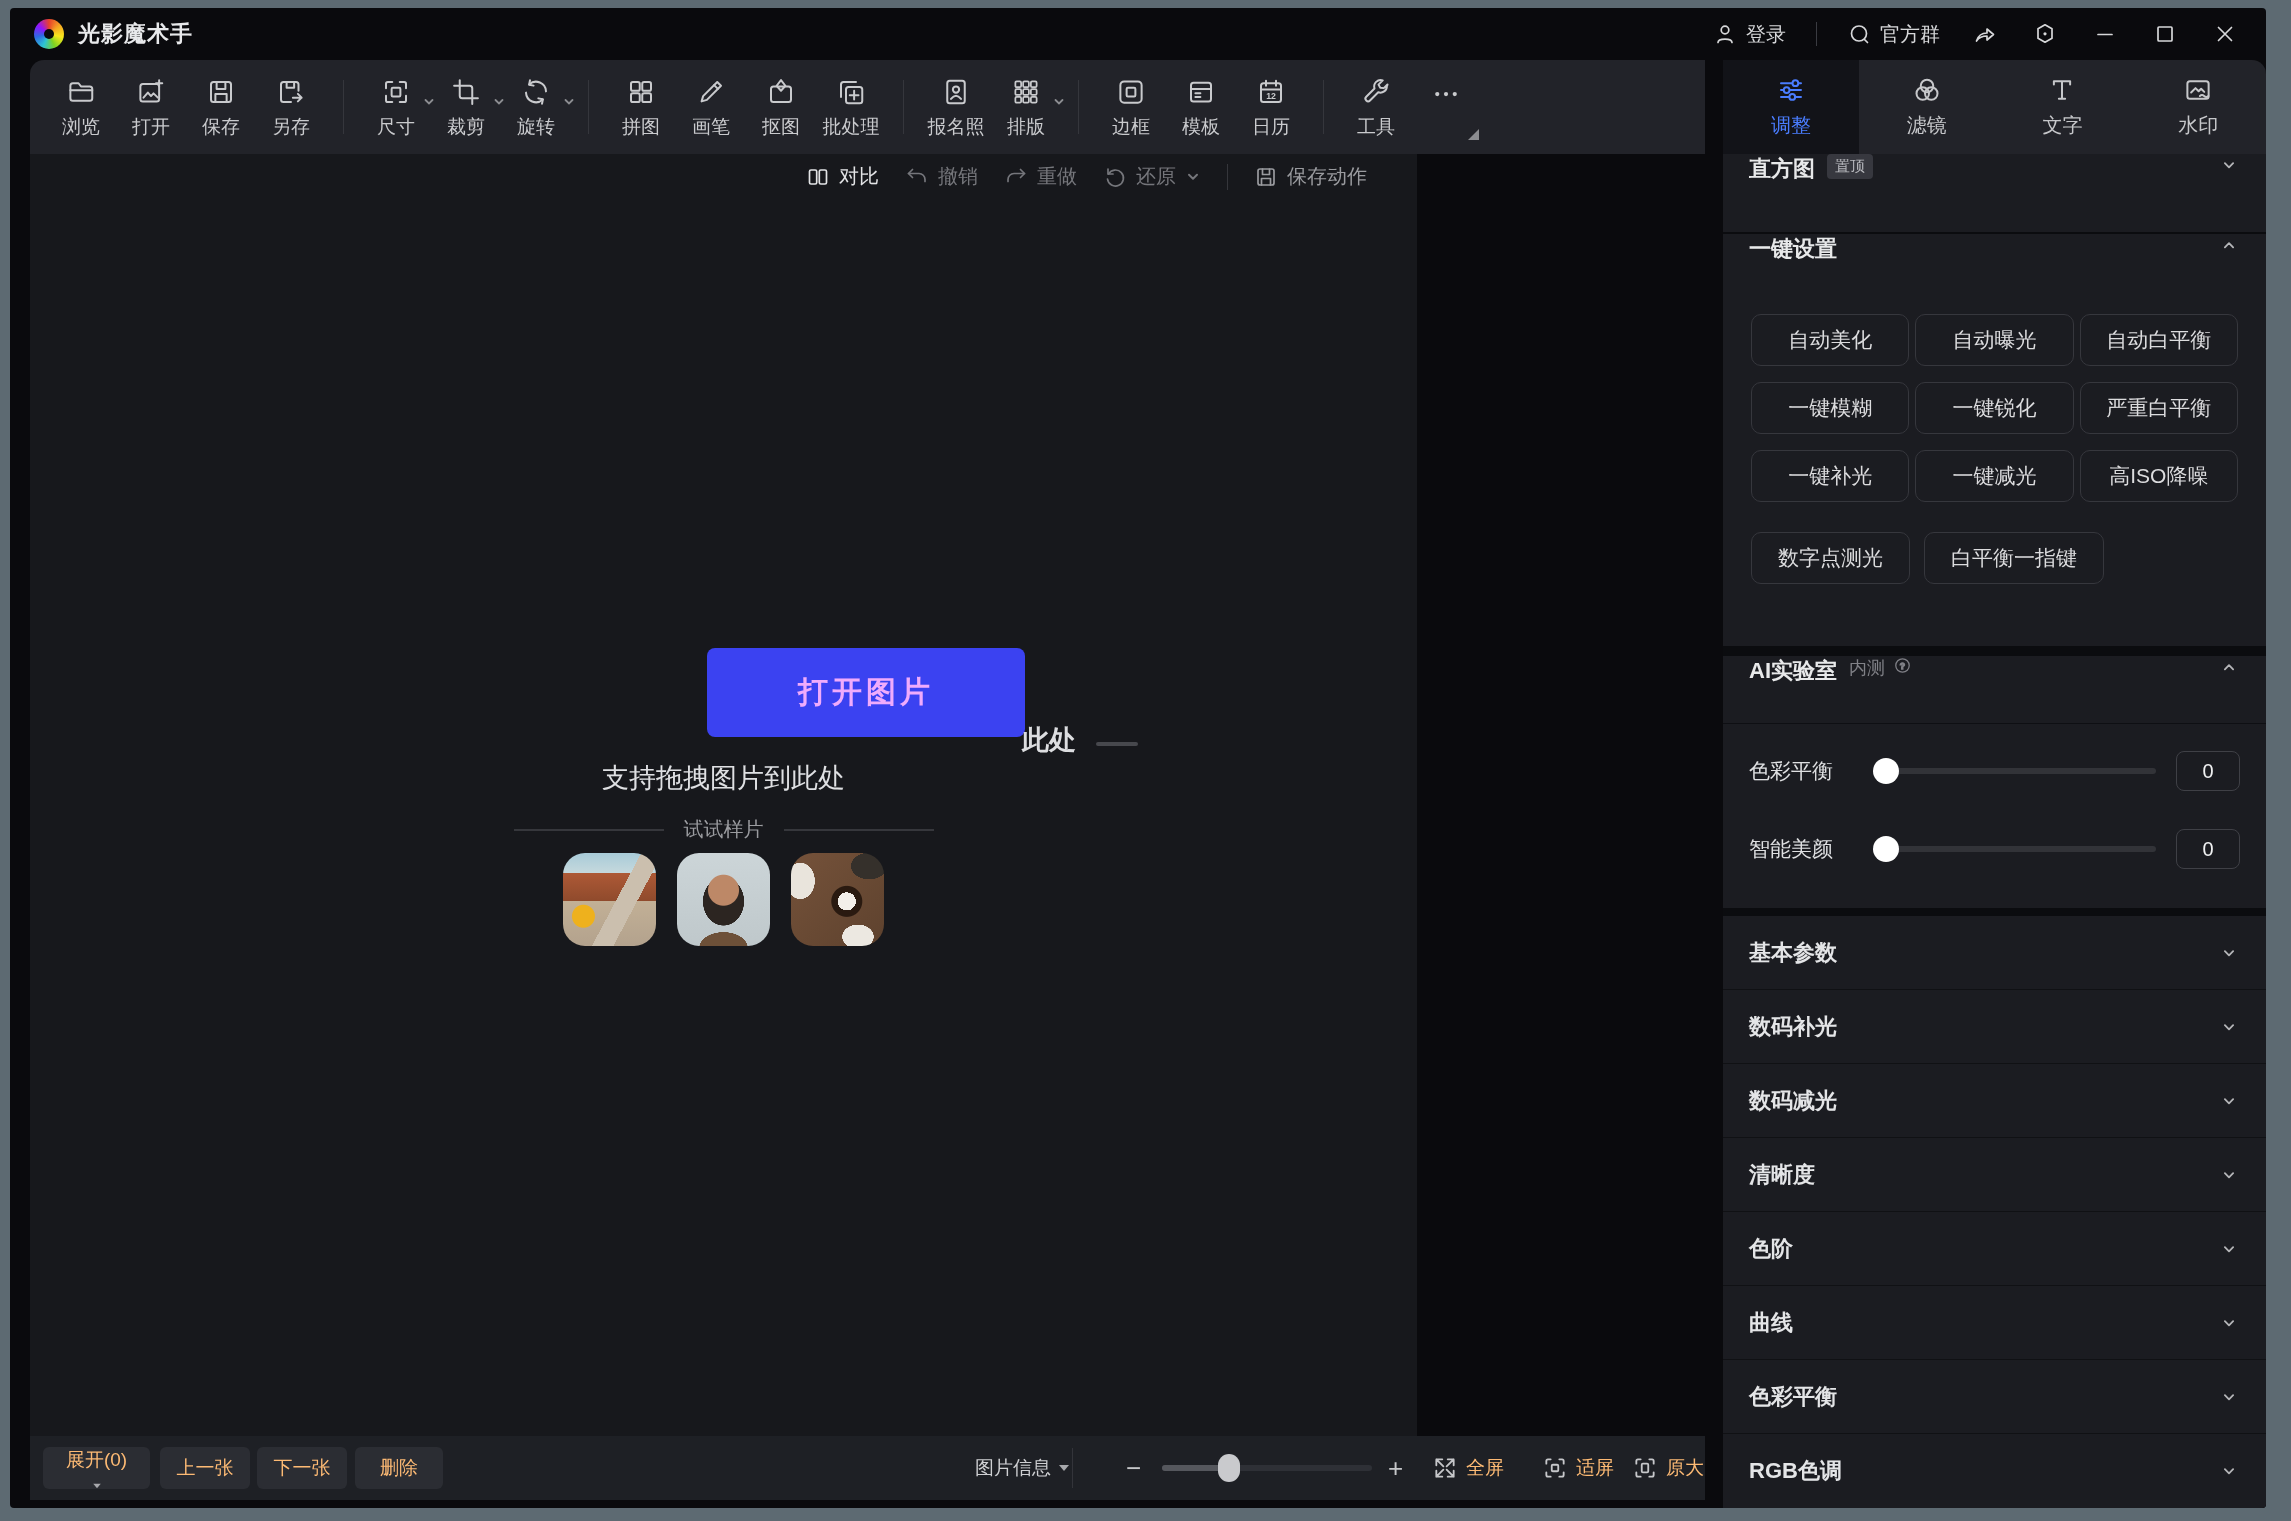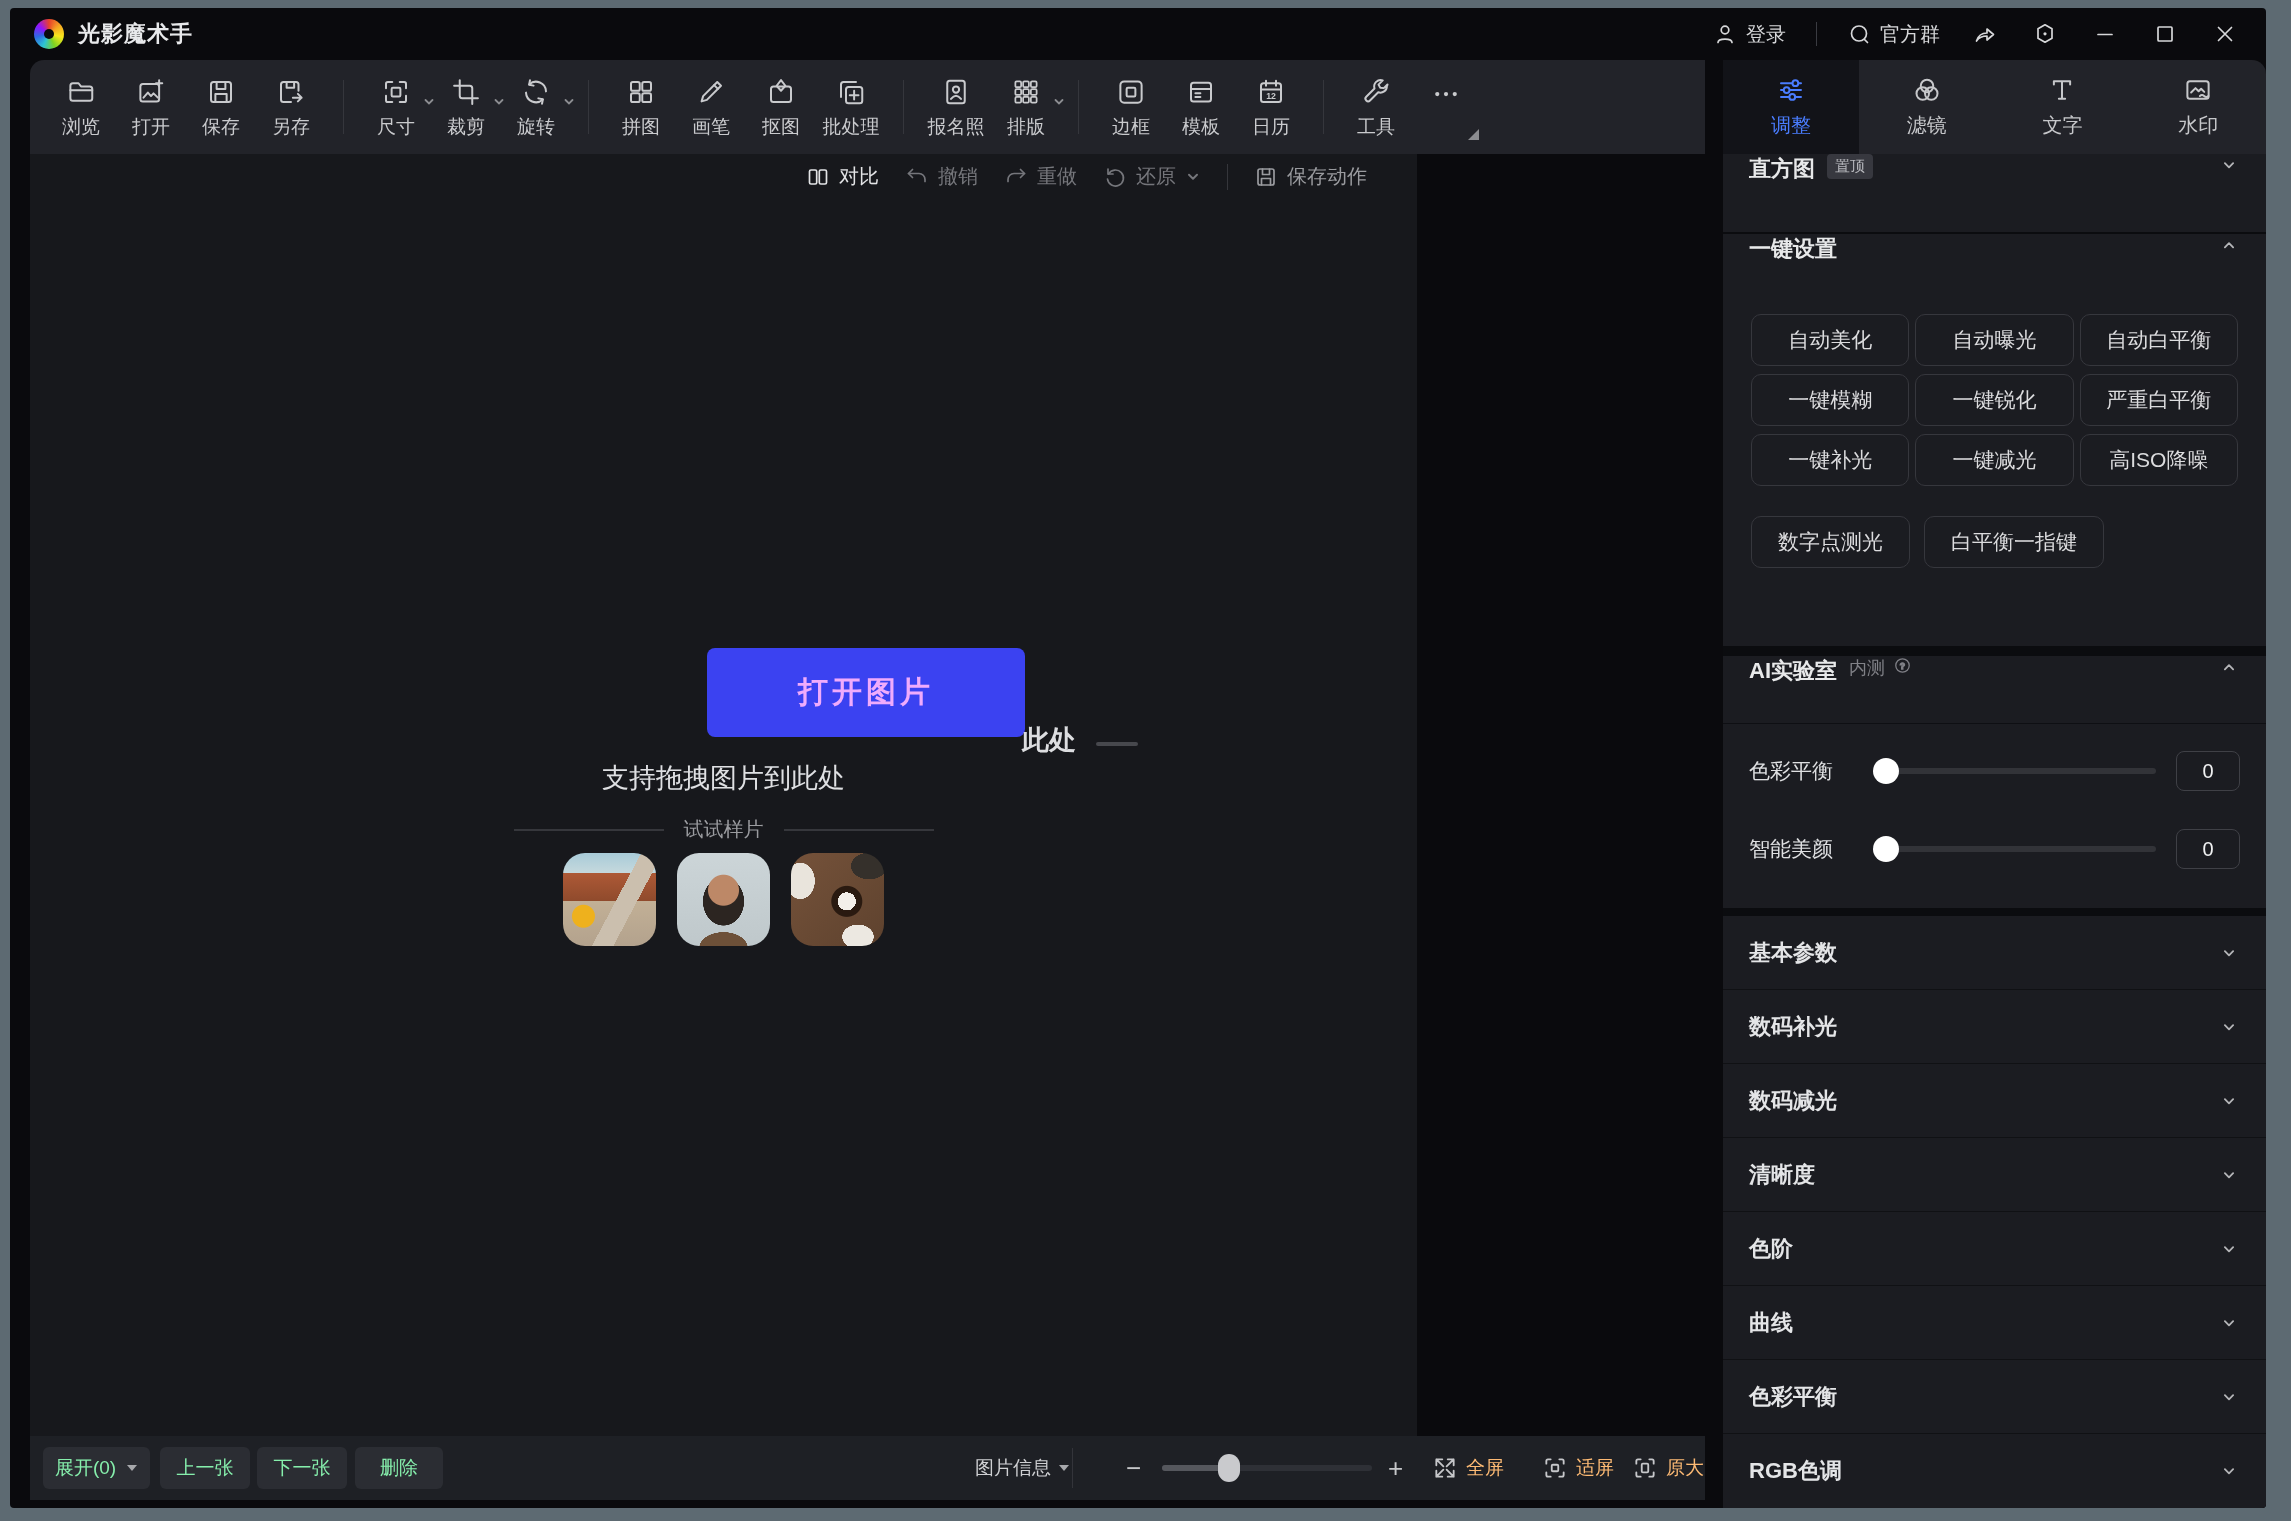--- a/index.html
+++ b/index.html
@@ -62,21 +62,21 @@
     linear-gradient(180deg, #ccd5d8, #bfc8cb); }
   .ph3 { background:
     radial-gradient(circle at 60% 52%, #f3efe9 0 9px, #2a1a10 9px 15px, rgba(0,0,0,0) 16px),
     radial-gradient(ellipse 30px 22px at 84% 14%, #35302b 0 60%, rgba(0,0,0,0) 61%),
     radial-gradient(ellipse 26px 20px at 72% 90%, #ece8e1 0 60%, rgba(0,0,0,0) 61%),
     radial-gradient(ellipse 24px 30px at 10% 30%, #e9e4dc 0 60%, rgba(0,0,0,0) 61%),
     linear-gradient(135deg, #75523a, #5e422e); }
 
   
   .bottombar { position:absolute; left:20px; top:1428px; width:1675px; height:64px; background:#1e2025; }
-  .bb-btn { position:absolute; top:11px; height:42px; background:#2b2d33; border-radius:6px; color:#86efac; font-size:19px; display:flex; align-items:center; justify-content:center; gap:10px; cursor:pointer; border:none; }
+  .bb-btn { position:absolute; top:11px; height:42px; background:#2b2d33; border-radius:6px; color:#fdba74; font-size:19px; display:flex; align-items:center; justify-content:center; gap:10px; cursor:pointer; border:none;flex-direction:column; }
   .tri-down { width:12px; height:8px; fill:#a7a8ac; }
   .bb-info { position:absolute; left:945px; top:0; height:100%; display:flex; align-items:center; gap:7px; color:#cfd0d3; font-size:19px; cursor:pointer; }
   .bb-div { position:absolute; left:1042px; top:12px; width:1px; height:40px; background:#33343a; }
   .zoom-minus, .zoom-plus { position:absolute; top:0; height:100%; display:flex; align-items:center; color:#c6c7ca; font-size:26px; cursor:pointer; }
   .zoom-minus { left:1096px; } .zoom-plus { left:1358px; }
   .zoom-track { position:absolute; left:1132px; top:29px; width:210px; height:6px; border-radius:3px; background:#2e3036; cursor:pointer; }
   .zoom-fill { position:absolute; left:0; top:0; height:6px; width:70px; border-radius:3px; background:#55575d; }
   .zoom-thumb { position:absolute; left:56px; top:-11px; width:22px; height:28px; border-radius:11px; background:#c9cacd; }
   .bb-view { position:absolute; top:0; height:100%; display:flex; align-items:center; gap:8px; color:#fdba74; font-size:19px; cursor:pointer; }
   .bb-view svg { width:26px; height:26px; stroke:#c6c7ca; fill:none; stroke-width:1.7; stroke-linecap:round; stroke-linejoin:round; }
@@ -85,21 +85,21 @@
   
   .rpanel { position:absolute; left:1713px; top:146px; width:543px; height:1354px; background:#0b0c0f; }
   .card { position:absolute; left:0; width:543px; background:#1b1c21; }
   .sec-head { display:flex; align-items:flex-start; padding:0 26px; color:#e8e9ea; font-size:22px; font-weight:bold; }
   .chev { margin-left:auto; width:22px; height:22px; stroke:#b4b5b8; fill:none; stroke-width:2; stroke-linecap:round; stroke-linejoin:round; cursor:pointer; }
   .badge { margin-left:12px; background:#37383f; color:#b9babf; font-size:15px; font-weight:normal; padding:3px 8px; border-radius:4px; }
   .card-hist { top:0; height:78px; }
   .card-hist .sec-head { height:78px; }
   .card-quick { top:80px; height:412px; }
   .card-quick .sec-head { height:76px; }
-  .qgrid { display:grid; grid-template-columns:repeat(3,1fr); gap:8px 6px; padding:4px 28px 0 28px; }
+  .qgrid { display:grid; grid-template-columns:repeat(3,1fr); gap:16px 6px; padding:4px 28px 0 28px; }
   .qbtn { height:52px; background:#1b1c21; border:1.5px solid #36373d; border-radius:10px; color:#dcdcde; font-size:21px; display:flex; align-items:center; justify-content:center; cursor:pointer; }
   .qrow4 { display:flex; gap:14px; padding:30px 28px 0 28px; }
   .qrow4 .qbtn { padding:0 26px; }
   .card-ai { top:502px; height:252px; }
   .card-ai .sec-head { height:68px; border-bottom:1px solid #0e0f13; }
   .beta { margin-left:12px; color:#808187; font-size:18px; font-weight:normal; }
   .help { width:19px; height:19px; margin-left:8px; stroke:#808187; fill:none; stroke-width:1.6; }
   .slider-row { display:flex; align-items:center; padding:0 26px; height:62px; margin-top:16px; }
   .slider-row .lbl { width:112px; color:#dfe0e2; font-size:21px; }
   .strack { position:relative; flex:1; height:6px; border-radius:3px; background:#323338; margin:0 20px 0 14px; cursor:pointer; }

